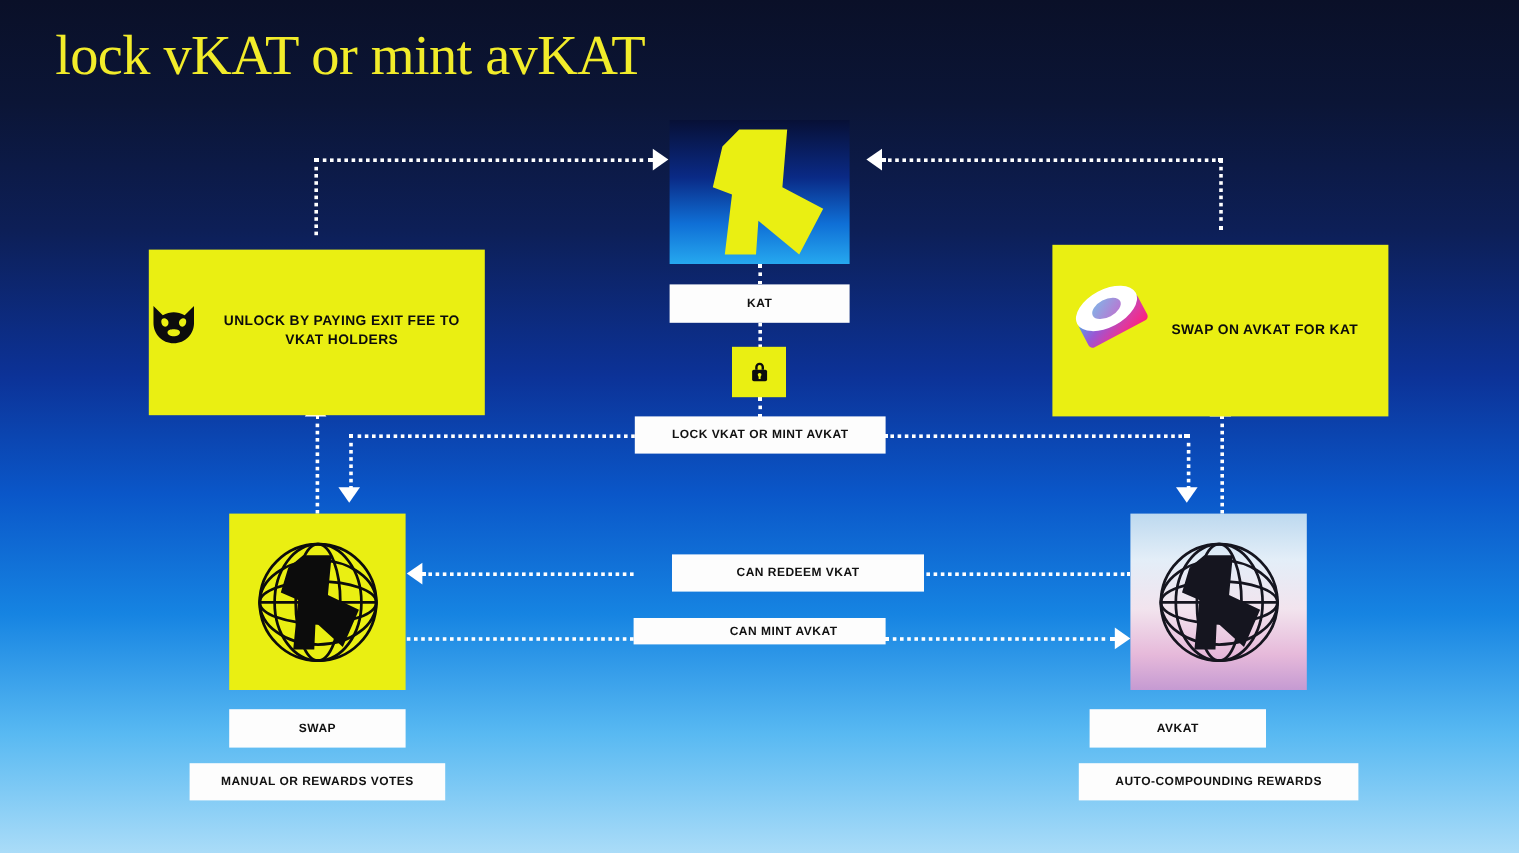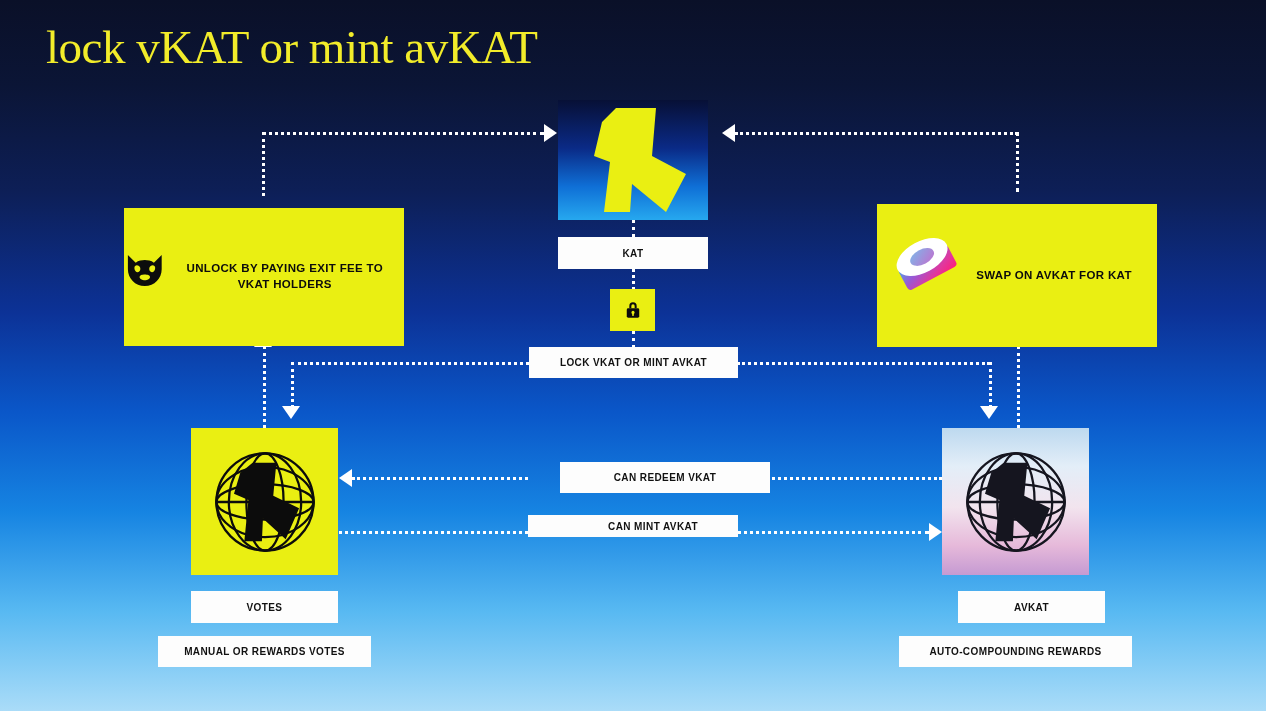--- a/index.html
+++ b/index.html
@@ -186,35 +186,35 @@
         <circle cx="60" cy="60" r="47"></circle>
         <ellipse cx="60" cy="60" rx="18" ry="47"></ellipse>
         <ellipse cx="60" cy="60" rx="35" ry="47"></ellipse>
         <ellipse cx="60" cy="60" rx="47" ry="17"></ellipse>
         <ellipse cx="60" cy="60" rx="47" ry="34"></ellipse>
         <line x1="13" y1="60" x2="107" y2="60"></line>
       </g>
       <polygon fill="#0c0c0c" points="48,22 71,22 68,54 93,66 80,96 58,76 57,98 40,98 44,58 30,52 36,32"></polygon>
     </svg>
   </div>
-  <div class="wlabel" style="left:191px;top:591px;width:147px;height:32px;">VOTES</div>
+  <div class="wlabel" style="left:191px;top:591px;width:147px;height:32px;">SWAP</div>
   <div class="wlabel" style="left:158px;top:636px;width:213px;height:31px;">MANUAL OR REWARDS VOTES</div>
 
   <div id="avkattile">
     <svg viewBox="0 0 120 120" width="124" height="124">
       <g fill="none" stroke="#15151f" stroke-width="2.2">
         <circle cx="60" cy="60" r="47"></circle>
         <ellipse cx="60" cy="60" rx="18" ry="47"></ellipse>
         <ellipse cx="60" cy="60" rx="35" ry="47"></ellipse>
         <ellipse cx="60" cy="60" rx="47" ry="17"></ellipse>
         <ellipse cx="60" cy="60" rx="47" ry="34"></ellipse>
         <line x1="13" y1="60" x2="107" y2="60"></line>
       </g>
       <polygon fill="#15151f" points="48,22 71,22 68,54 93,66 80,96 58,76 57,98 40,98 44,58 30,52 36,32"></polygon>
     </svg>
   </div>
-  <div class="wlabel" style="left:958px;top:591px;width:147px;height:32px;">AVKAT</div>
+  <div class="wlabel" style="left:908px;top:591px;width:147px;height:32px;">AVKAT</div>
   <div class="wlabel" style="left:899px;top:636px;width:233px;height:31px;">AUTO-COMPOUNDING REWARDS</div>
 
   <div class="wlabel" style="left:560px;top:462px;width:210px;height:31px;">CAN REDEEM VKAT</div>
   <div class="wlabel" style="left:528px;top:515px;width:210px;height:22px;padding-left:40px;">CAN MINT AVKAT</div>
 
 </div>
 
 </body></html>

